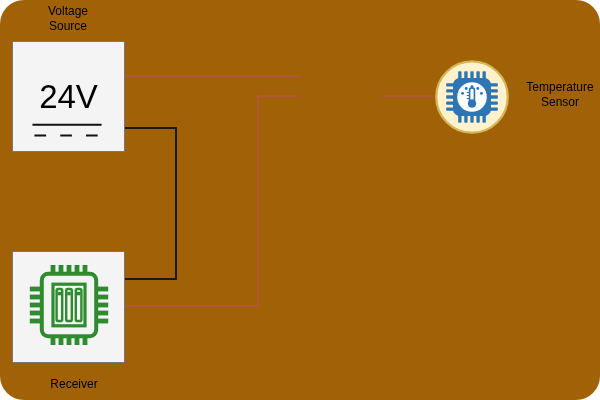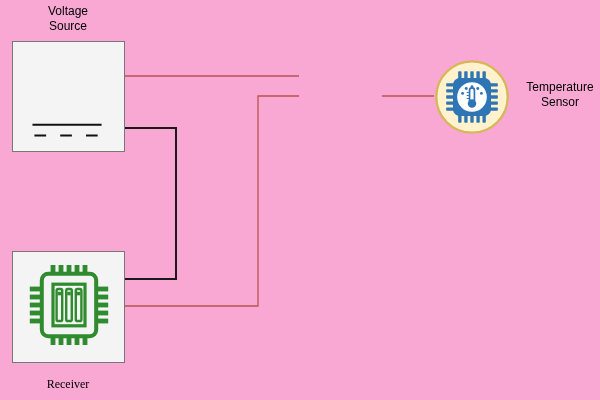--- a/index.html
+++ b/index.html
@@ -1,32 +1,32 @@
 <!DOCTYPE html>
 <html><head>
 <meta charset="utf-8">
 <style>
   html,body{margin:0;padding:0;}
   body{font-family:"Liberation Sans",sans-serif;background:#fff;}
-  #canvas{position:relative;width:600px;height:400px;background:#f9a8d4;overflow:hidden;}
+  #canvas{position:relative;width:600px;height:400px;background:#a16207;overflow:hidden;border-radius:24px;}
   svg{display:block;}
   .wires{position:absolute;left:0;top:0;z-index:1;}
   .node-box{
     position:absolute;box-sizing:border-box;background:#f4f4f4;
     border:1.5px solid #777;z-index:2;
   }
   .vs-box{left:12px;top:41px;width:113px;height:111px;}
   .tx-box{left:299px;top:55px;width:83px;height:83px;display:flex;align-items:center;justify-content:center;}
   .rx-box{left:12px;top:251px;width:113px;height:112px;}
   .diagram-label{
     position:absolute;z-index:3;font-size:12px;line-height:15px;color:#000;
     text-align:center;white-space:normal;
   }
   .vs-label{left:33px;top:4px;width:70px;}
-  .rx-label{left:18px;top:377px;width:100px;font-family:Liberation Serif, serif;}
+  .rx-label{left:24px;top:377px;width:100px;}
   .ts-label{left:515px;top:80px;width:90px;}
   .tx-label{font-size:12px;color:#000;}
   .vs-value{
     position:absolute;left:0;top:38px;width:100%;text-align:center;
     font-size:33px;line-height:33px;color:#000;
   }
   .dc-symbol{position:absolute;left:0;top:0;}
   .rx-chip{position:absolute;left:14px;top:13px;}
   .ts-node{position:absolute;left:434px;top:59px;z-index:2;}
 </style>
@@ -38,20 +38,21 @@
   <svg class="wires" width="600" height="400" viewBox="0 0 600 400">
     <polyline points="125,76 299,76" fill="none" stroke-width="1.3" stroke="#b85450"></polyline>
     <polyline points="299,96 258,96 258,306 125,306" fill="none" stroke-width="1.3" stroke="#b85450"></polyline>
     <polyline points="382,96 434,96" fill="none" stroke-width="1.3" stroke="#b85450"></polyline>
     <polyline points="125,128 176,128 176,279 125,279" fill="none" stroke-width="2" stroke="#1a1a1a"></polyline>
   </svg>
 
   <div class="diagram-label vs-label">Voltage Source</div>
 
   <div class="node-box vs-box">
+    <div class="vs-value">24V</div>
     <svg class="dc-symbol" width="110" height="108" viewBox="0 0 113 111">
       <g fill="none" stroke-width="2" stroke="#111111">
         <path d="M20 85 H91"></path>
         <path d="M22 96 H34 M48.5 96 H60.5 M75 96 H87"></path>
       </g>
     </svg>
   </div>
 
 
   <div class="node-box rx-box">

